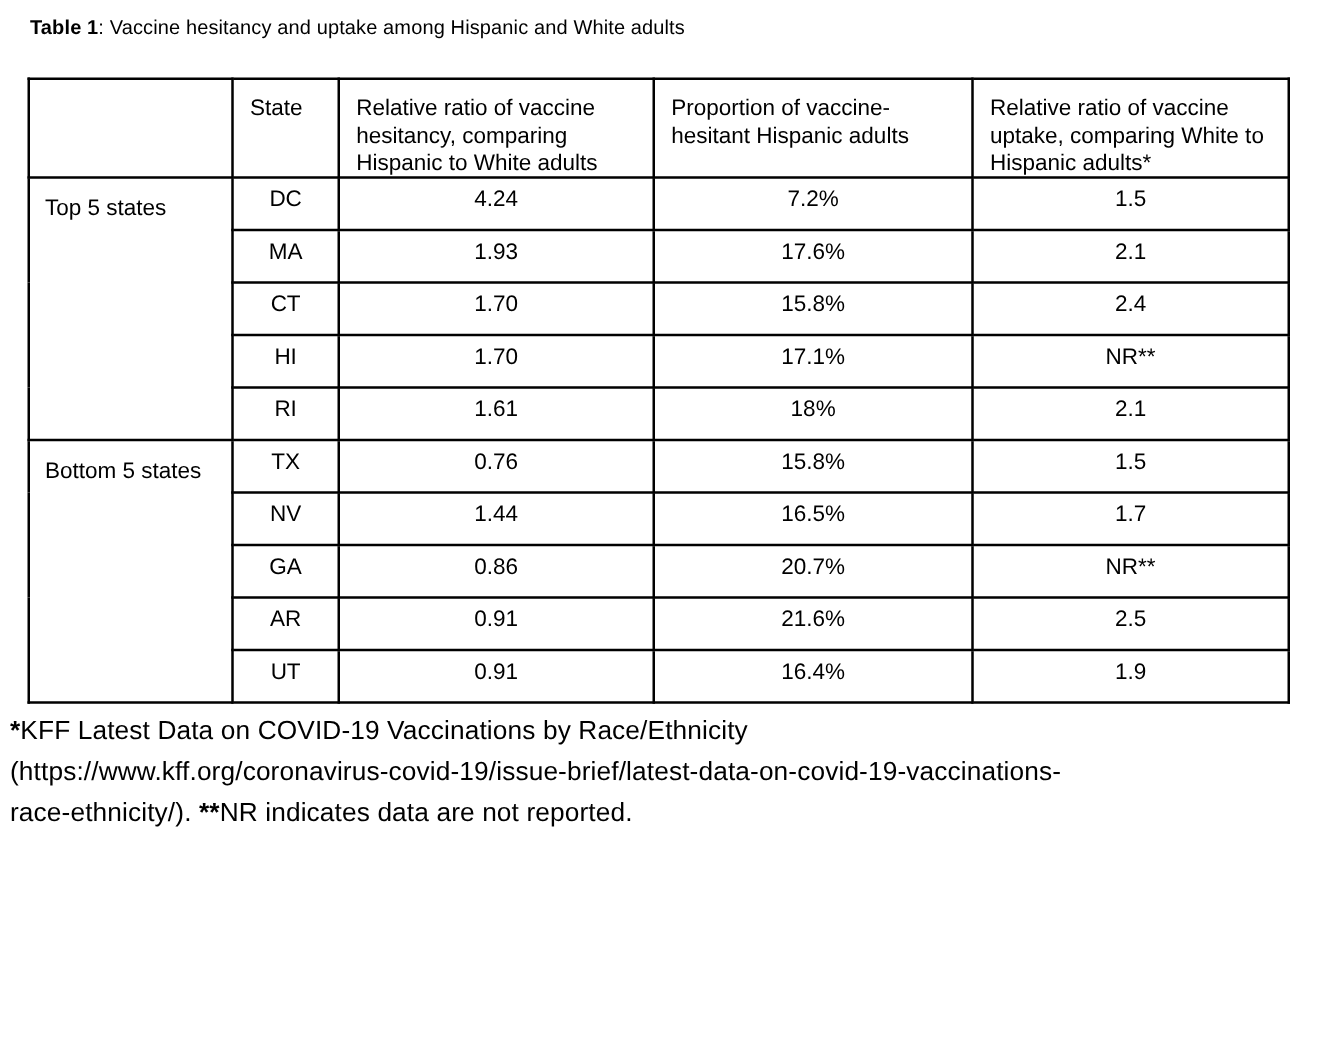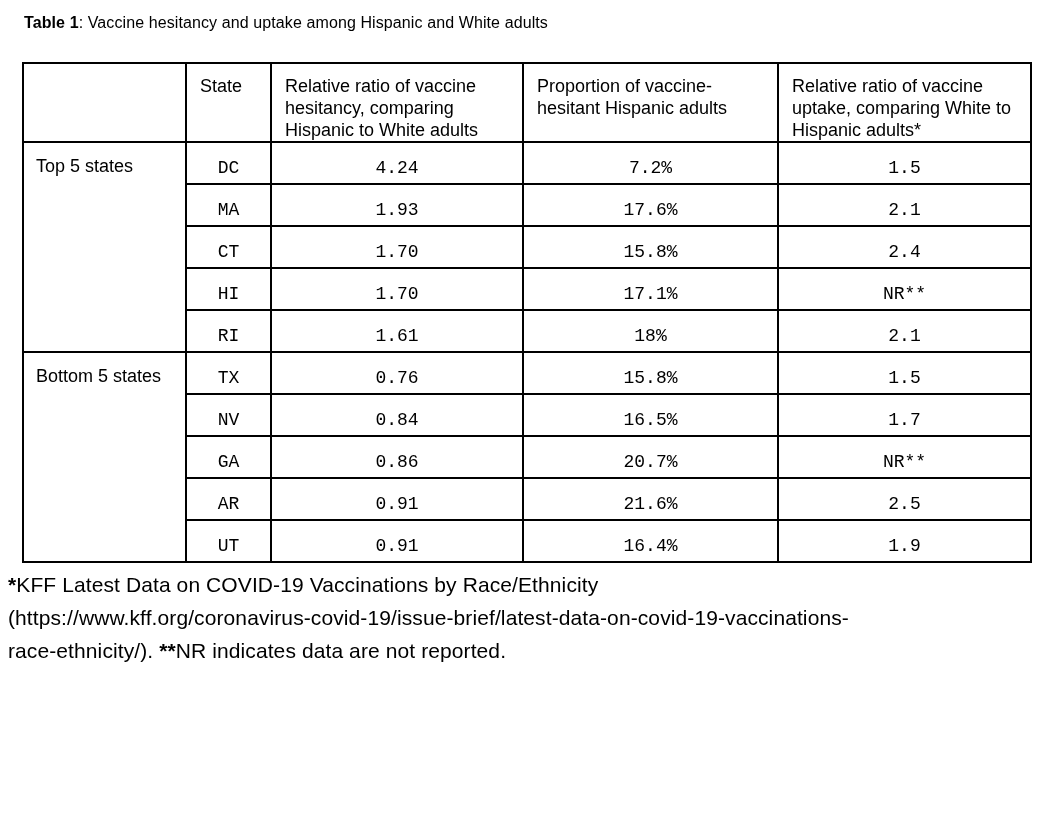--- a/index.html
+++ b/index.html
@@ -49,24 +49,23 @@
   td.group-cell {
     text-align: left;
     vertical-align: top;
     padding: 12px 8px 0 12px;
     font-size: 18px;
     line-height: 22px;
   }
   td.state-cell, td.val-cell {
     text-align: center;
     vertical-align: top;
-    padding-top: 15px;
+    padding-top: 6px;
     font-size: 18px;
     line-height: 21px;
-    font-family: Liberation Mono, monospace;
   }
 
   .footnote {
     margin: 5px 0 8px 8px;
     font-size: 21px;
     line-height: 33px;
     letter-spacing: 0.1px;
   }
   .footnote .marker { font-weight: bold; }
 </style>
@@ -130,21 +129,21 @@
       </tr>
       <tr>
         <td class="group-cell" rowspan="5">Bottom 5 states</td>
         <td class="state-cell">TX</td>
         <td class="val-cell">0.76</td>
         <td class="val-cell">15.8%</td>
         <td class="val-cell">1.5</td>
       </tr>
       <tr>
         <td class="state-cell">NV</td>
-        <td class="val-cell">0.84</td>
+        <td class="val-cell">1.44</td>
         <td class="val-cell">16.5%</td>
         <td class="val-cell">1.7</td>
       </tr>
       <tr>
         <td class="state-cell">GA</td>
         <td class="val-cell">0.86</td>
         <td class="val-cell">20.7%</td>
         <td class="val-cell">NR**</td>
       </tr>
       <tr>

